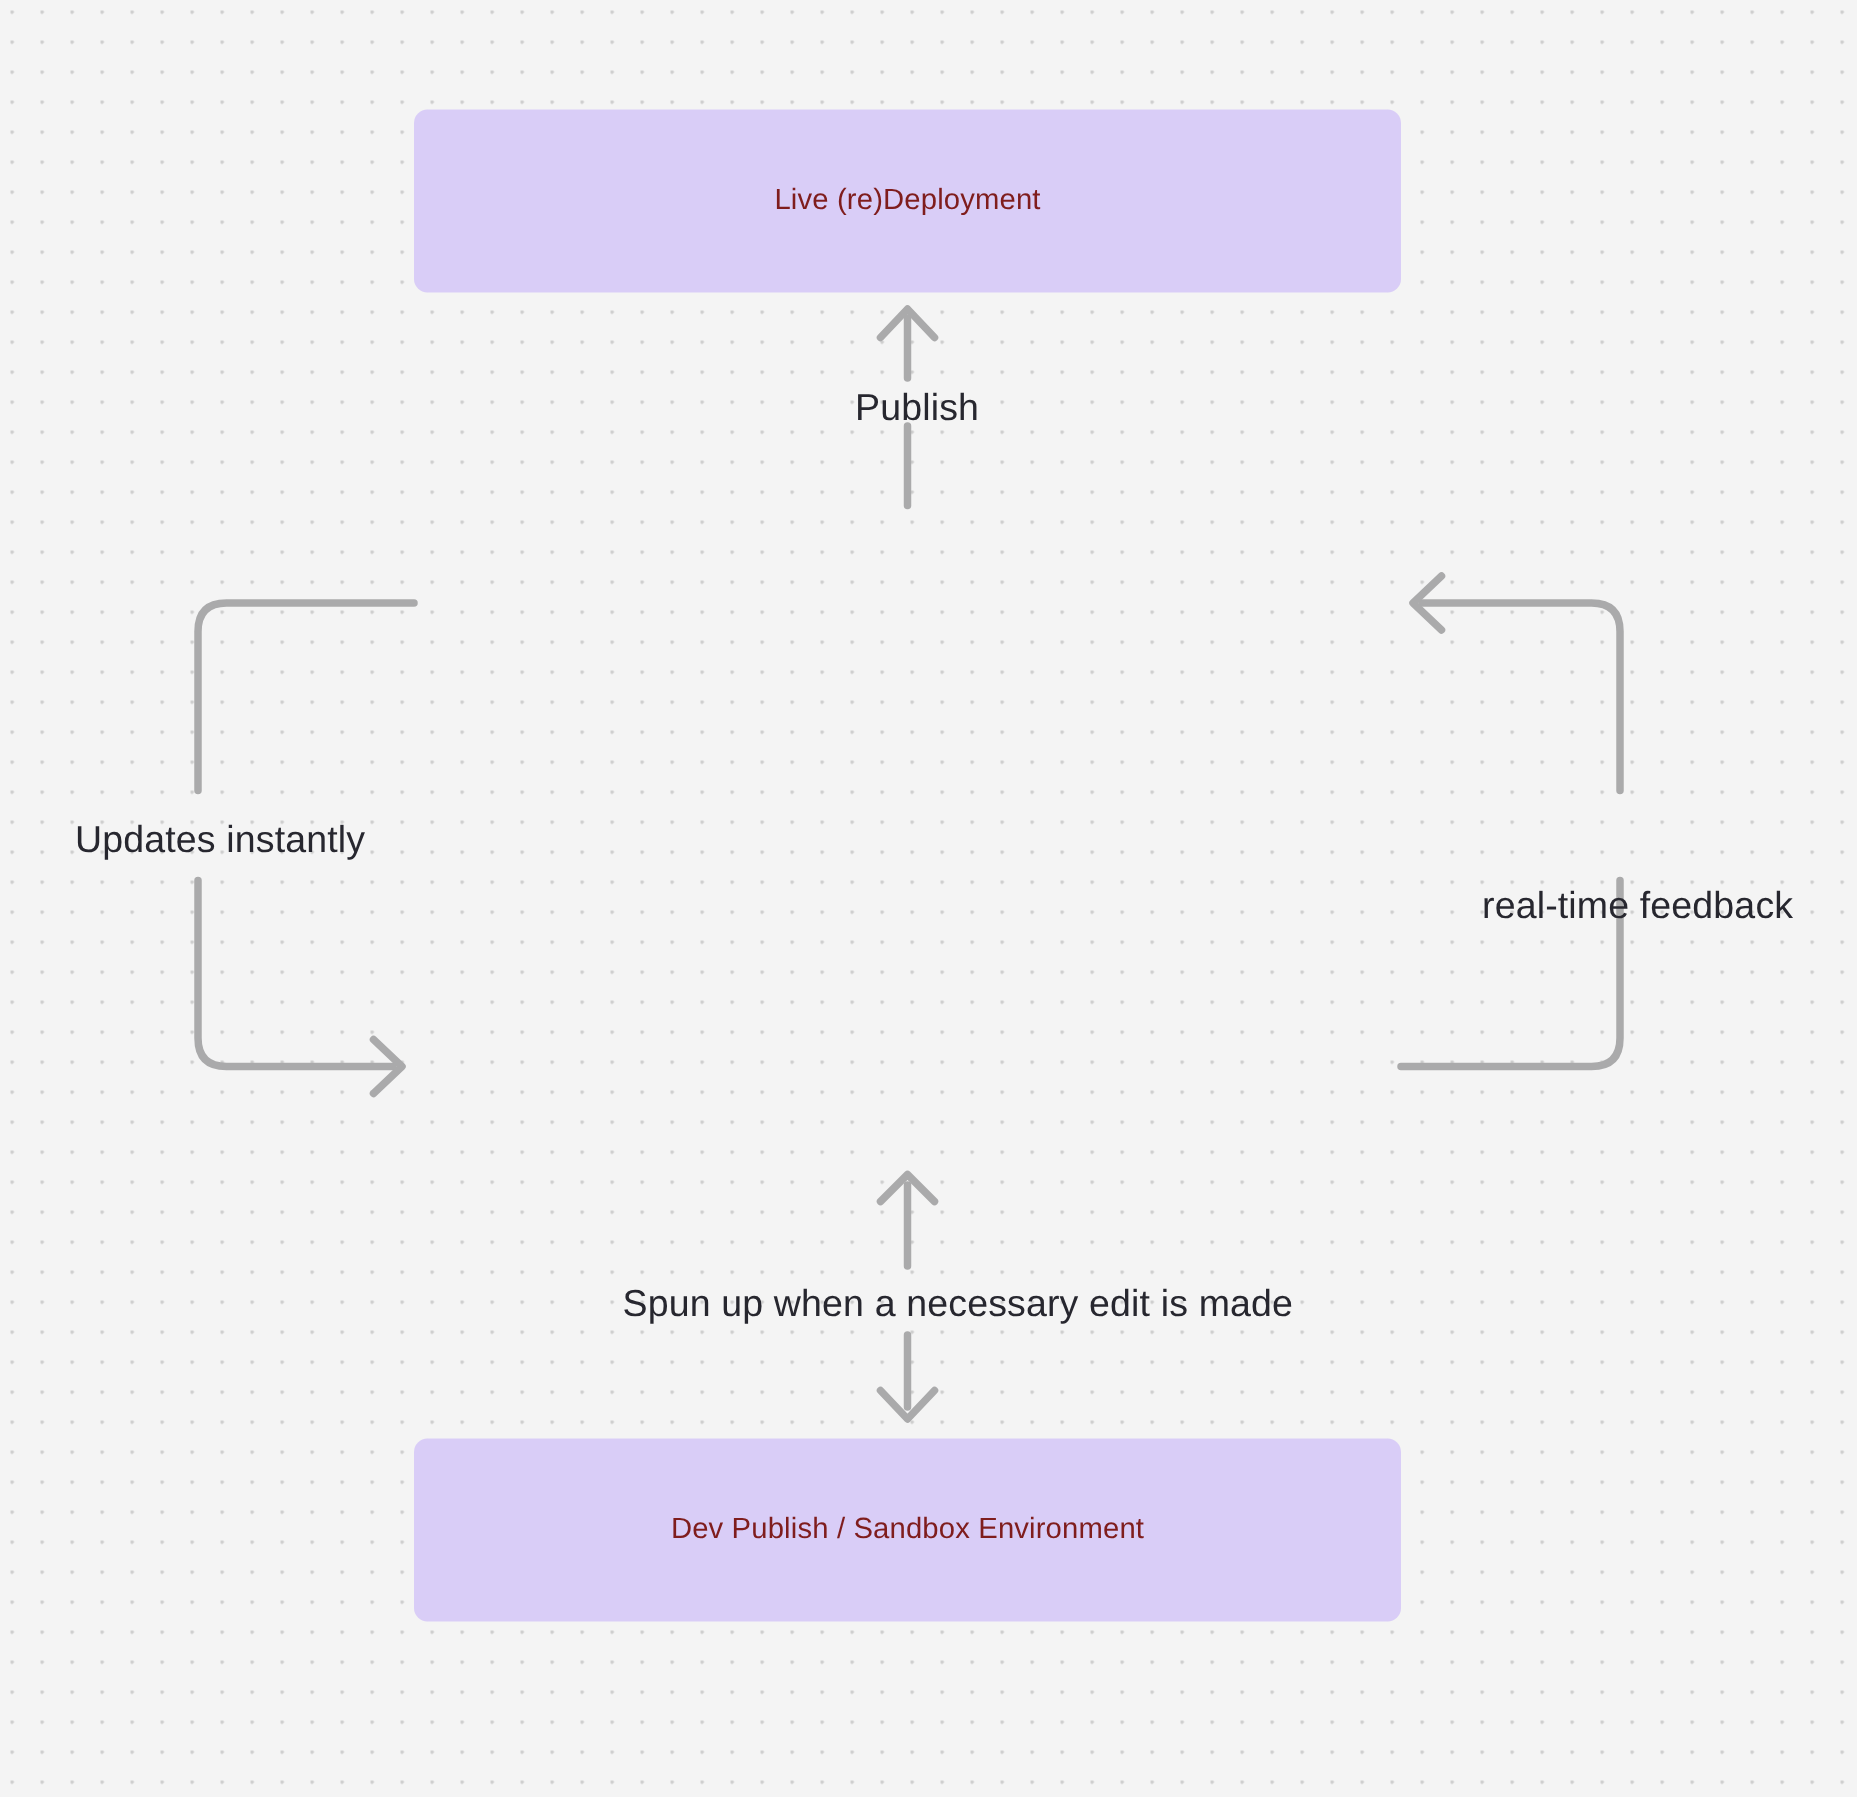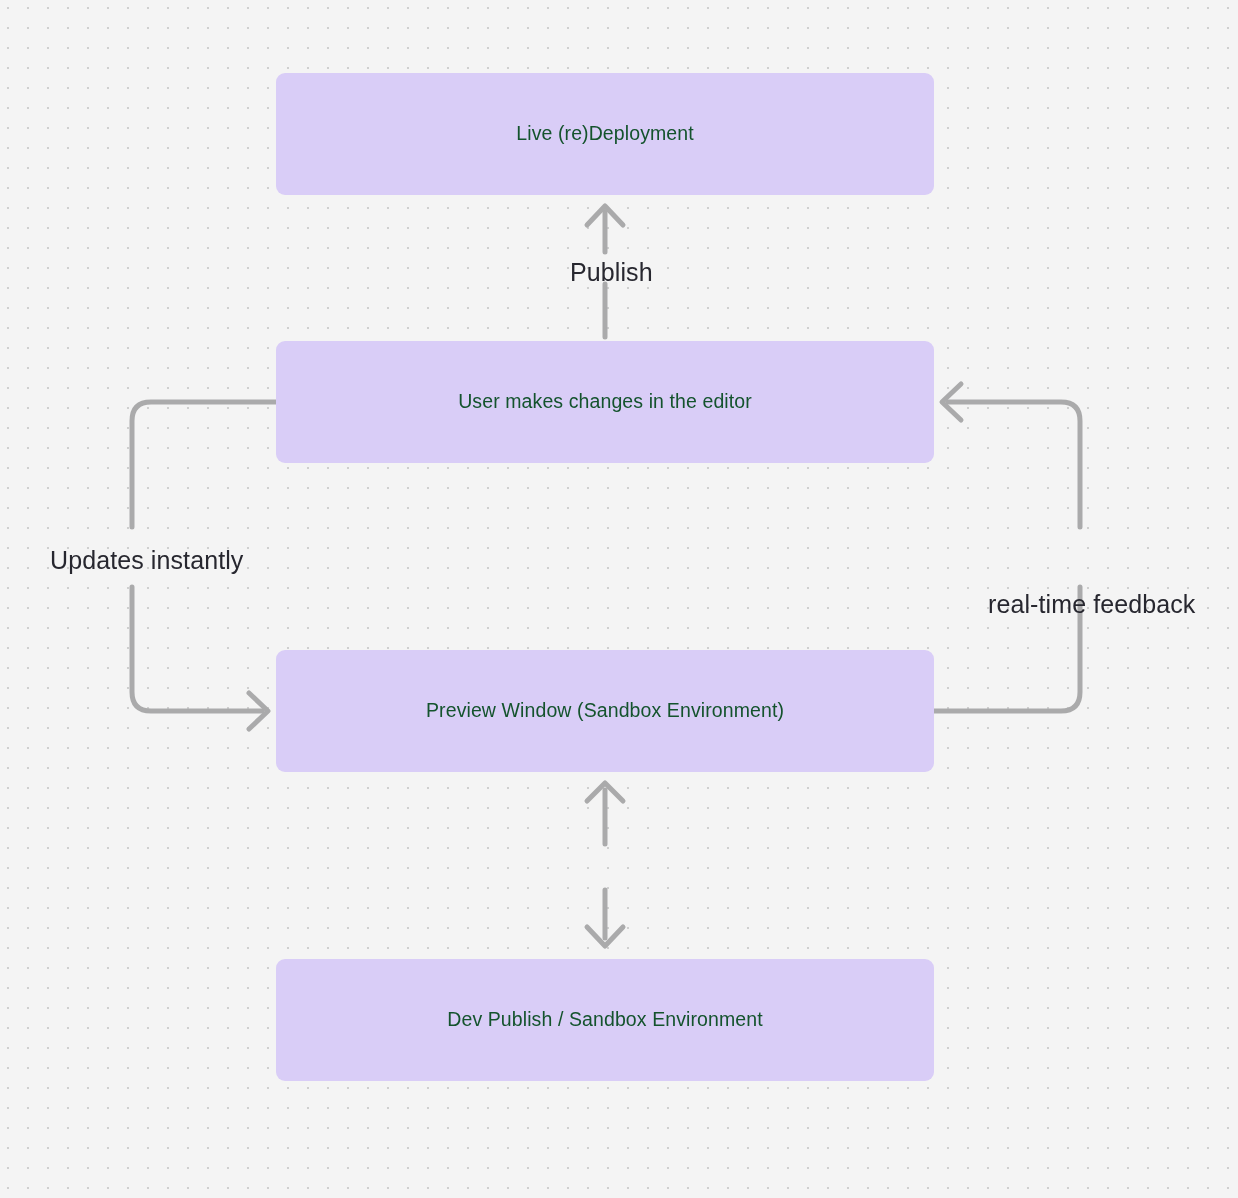--- a/index.html
+++ b/index.html
@@ -45,21 +45,21 @@
     width: 658px;
     height: 122px;
     background: #d9cdf7;
     border-radius: 9px;
     display: flex;
     align-items: center;
     justify-content: center;
   }
   .node-label {
     font-size: 19.5px;
-    color: #14532d;
+    color: #7f1d1d;
     letter-spacing: 0.1px;
     line-height: 1.2;
     text-align: left;
     white-space: nowrap;
   }
 
   #node-live       { top: 73px;  }
   #node-editor     { top: 341px; }
   #node-preview    { top: 650px; }
   #node-devserver  { top: 959px; }
@@ -113,32 +113,27 @@
 
       <path d="M 587 927 L 605 946 L 623 927"></path>
 
     </g>
   </svg>
 
   <div class="node" id="node-live">
     <span class="node-label">Live (re)Deployment</span>
   </div>
 
-  <div class="node" id="node-editor">
-    <span class="node-label">User makes changes in the editor</span>
-  </div>
 
-  <div class="node" id="node-preview">
-    <span class="node-label">Preview Window (Sandbox Environment)</span>
-  </div>
 
   <div class="node" id="node-devserver">
     <span class="node-label">Dev Publish / Sandbox Environment</span>
   </div>
 
   <span class="edge-label" id="label-publish">Publish</span>
 
   <span class="edge-label" id="label-updates">Updates instantly</span>
 
   <span class="edge-label" id="label-realtime">real-time feedback</span>
 
+  <span class="edge-label" id="label-spunup">Spun up when a necessary edit is made</span>
 
 </div>
 
 </body></html>

